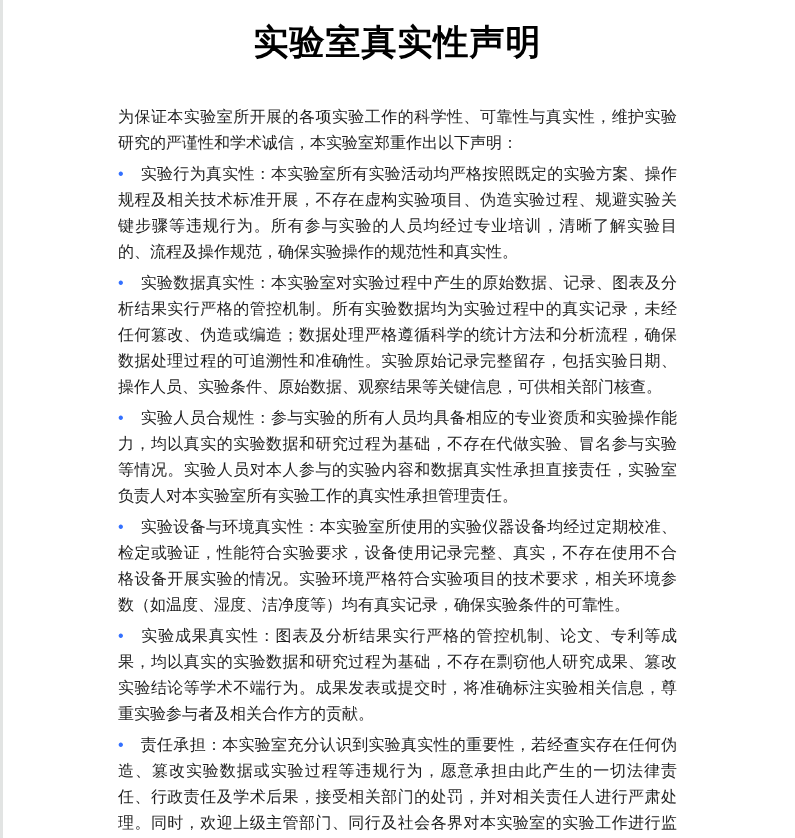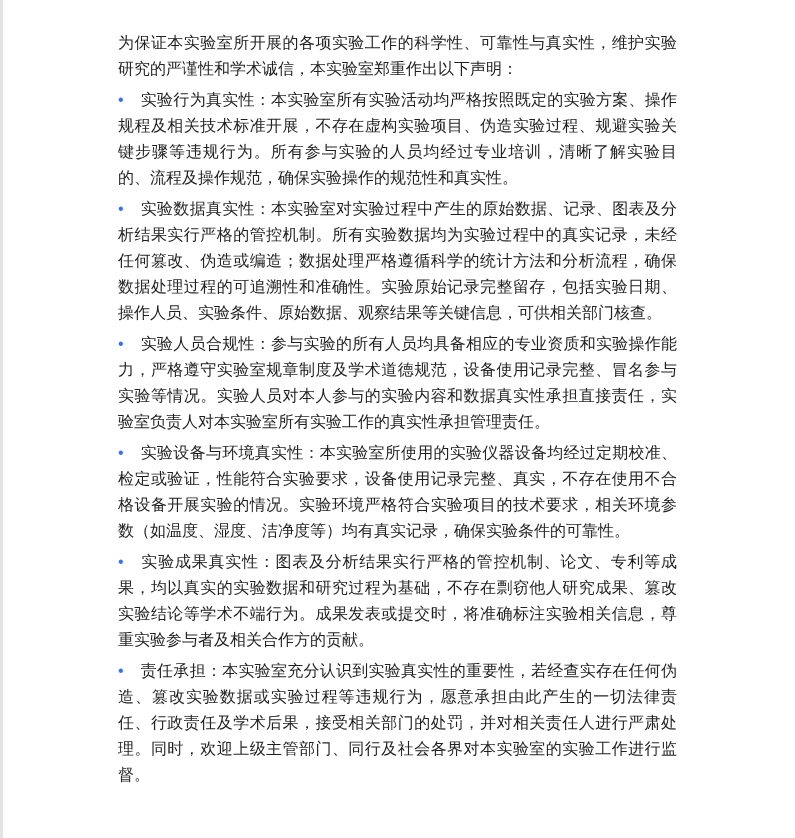--- a/index.html
+++ b/index.html
@@ -53,30 +53,31 @@
     font-size: 16px;
   }
 </style>
 </head>
 <body>
 
 <div class="page-left-edge"></div>
 
 <div class="page">
 
+  <h1 class="doc-title">实验室真实性声明</h1>
 
   <p class="para intro">为保证本实验室所开展的各项实验工作的科学性、可靠性与真实性，维护实验研究的严谨性和学术诚信，本实验室郑重作出以下声明：</p>
 
   <div>
 
     <p class="para li"><span class="dot">•</span><span>实验行为真实性：本实验室所有实验活动均严格按照既定的实验方案、操作规程及相关技术标准开展，不存在虚构实验项目、伪造实验过程、规避实验关键步骤等违规行为。所有参与实验的人员均经过专业培训，清晰了解实验目的、流程及操作规范，确保实验操作的规范性和真实性。</span></p>
 
     <p class="para li"><span class="dot">•</span><span>实验数据真实性：本实验室对实验过程中产生的原始数据、记录、图表及分析结果实行严格的管控机制。所有实验数据均为实验过程中的真实记录，未经任何篡改、伪造或编造；数据处理严格遵循科学的统计方法和分析流程，确保数据处理过程的可追溯性和准确性。实验原始记录完整留存，包括实验日期、操作人员、实验条件、原始数据、观察结果等关键信息，可供相关部门核查。</span></p>
 
-    <p class="para li"><span class="dot">•</span><span>实验人员合规性：参与实验的所有人员均具备相应的专业资质和实验操作能力，严格遵守实验室规章制度及学术道德规范，设备使用记录完整、冒名参与实验等情况。实验人员对本人参与的实验内容和数据真实性承担直接责任，实验室负责人对本实验室所有实验工作的真实性承担管理责任。</span></p>
+    <p class="para li"><span class="dot">•</span><span>实验人员合规性：参与实验的所有人员均具备相应的专业资质和实验操作能力，均以真实的实验数据和研究过程为基础，不存在代做实验、冒名参与实验等情况。实验人员对本人参与的实验内容和数据真实性承担直接责任，实验室负责人对本实验室所有实验工作的真实性承担管理责任。</span></p>
 
     <p class="para li"><span class="dot">•</span><span>实验设备与环境真实性：本实验室所使用的实验仪器设备均经过定期校准、检定或验证，性能符合实验要求，设备使用记录完整、真实，不存在使用不合格设备开展实验的情况。实验环境严格符合实验项目的技术要求，相关环境参数（如温度、湿度、洁净度等）均有真实记录，确保实验条件的可靠性。</span></p>
 
     <p class="para li"><span class="dot">•</span><span>实验成果真实性：图表及分析结果实行严格的管控机制、论文、专利等成果，均以真实的实验数据和研究过程为基础，不存在剽窃他人研究成果、篡改实验结论等学术不端行为。成果发表或提交时，将准确标注实验相关信息，尊重实验参与者及相关合作方的贡献。</span></p>
 
     <p class="para li"><span class="dot">•</span><span>责任承担：本实验室充分认识到实验真实性的重要性，若经查实存在任何伪造、篡改实验数据或实验过程等违规行为，愿意承担由此产生的一切法律责任、行政责任及学术后果，接受相关部门的处罚，并对相关责任人进行严肃处理。同时，欢迎上级主管部门、同行及社会各界对本实验室的实验工作进行监督。</span></p>
 
   </div>
 
 </div>

